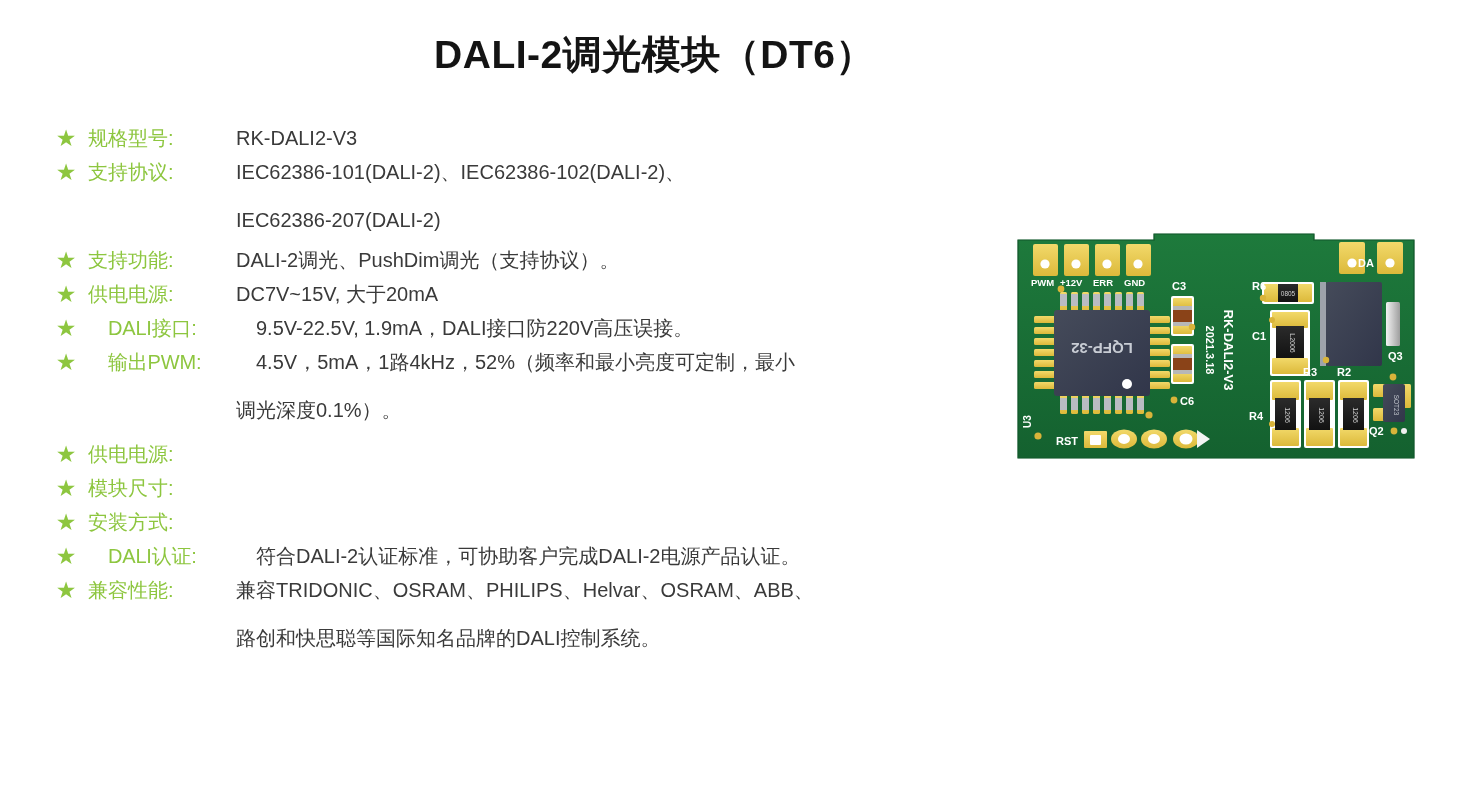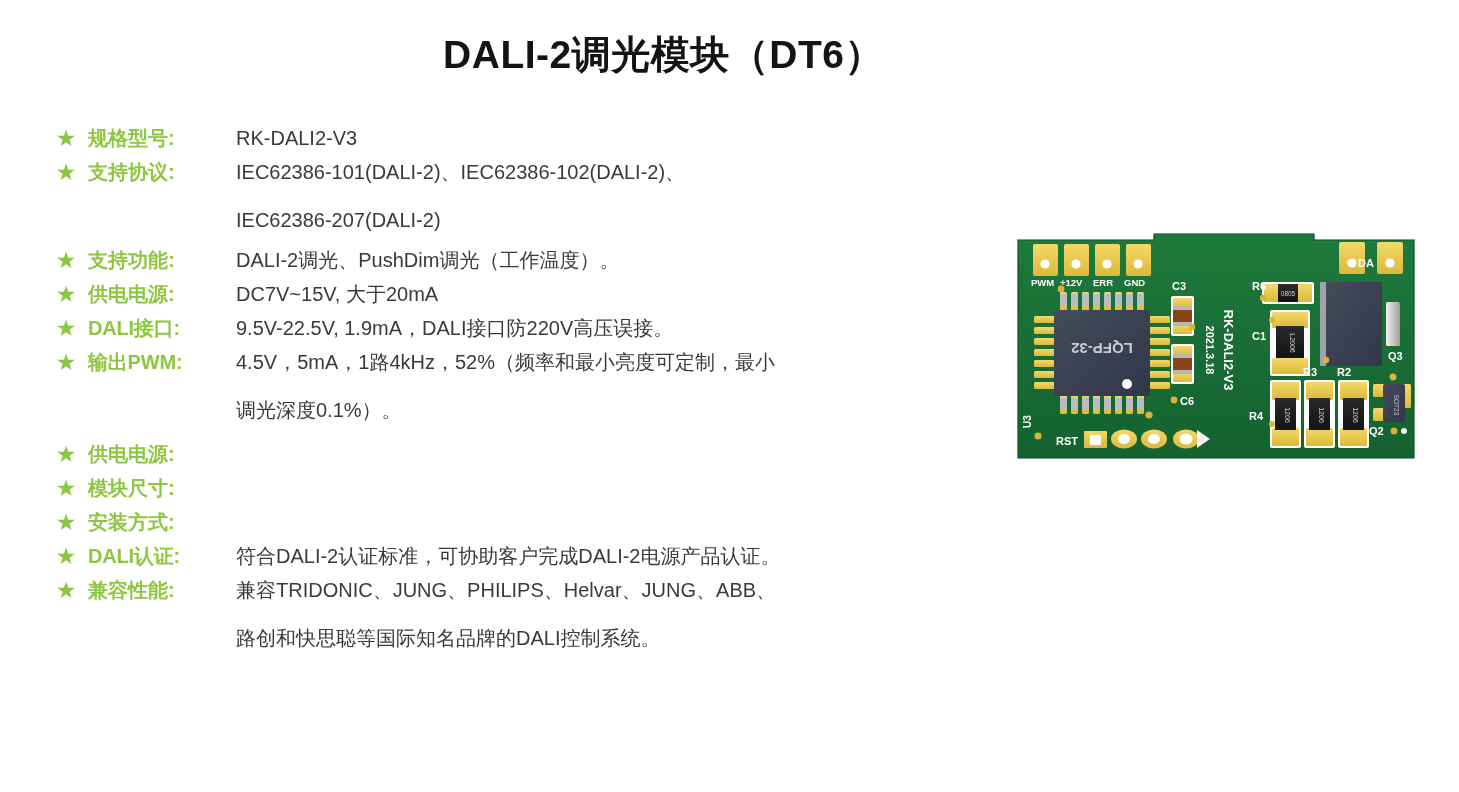--- a/index.html
+++ b/index.html
@@ -6,21 +6,21 @@
   html,body{margin:0;padding:0;}
   body{
     width:1459px;height:792px;background:#ffffff;
     font-family:"Liberation Sans","DejaVu Sans",sans-serif;
     overflow:hidden;position:relative;
   }
   .page{position:relative;width:1459px;height:792px;}
 
   
   .title{
-    position:absolute;left:14px;top:28px;width:1299px;
+    position:absolute;left:5px;top:28px;width:1299px;
     text-align:center;
     font-size:39px;font-weight:bold;color:#141414;
     letter-spacing:0.5px;
     white-space:nowrap;
   }
 
   
   .spec-list{
     position:absolute;left:54px;top:124px;width:940px;
   }
@@ -37,28 +37,29 @@
     color:#8DC63F;
     font-size:23px;line-height:26px;
     text-align:center;
   }
 
   .label{
     flex:0 0 auto;
     width:148px;
     text-align:left;
     color:#8DC63F;
-    font-weight:bold;
+    font-weight:normal;
     font-size:20px;
     line-height:28px;
     white-space:nowrap;
   }
   .label.wide{
     width:148px;
     letter-spacing:-0.2px;
+    margin-left:20px;
   }
 
   .value{
     flex:1 1 auto;
     color:#3a3a3a;
     font-size:20px;
     line-height:28px;
     white-space:nowrap;
     font-weight:normal;
   }
@@ -104,21 +105,21 @@
     <div class="sub-row">
       <div class="sub-spacer"></div>
       <div class="value cont">IEC62386-207(DALI-2)</div>
     </div>
 
     <div class="gap-sm"></div>
 
     <div class="spec-row">
       <div class="star">★</div>
       <div class="label">支持功能:</div>
-      <div class="value">DALI-2调光、PushDim调光（工作温度）。</div>
+      <div class="value">DALI-2调光、PushDim调光（支持协议）。</div>
     </div>
 
     <div class="spec-row">
       <div class="star">★</div>
       <div class="label">供电电源:</div>
       <div class="value">DC7V~15V, 大于20mA</div>
     </div>
 
     <div class="spec-row">
       <div class="star">★</div>
@@ -155,21 +156,21 @@
 
     <div class="spec-row">
       <div class="star">★</div>
       <div class="label wide">DALI认证:</div>
       <div class="value">符合DALI-2认证标准，可协助客户完成DALI-2电源产品认证。</div>
     </div>
 
     <div class="spec-row">
       <div class="star">★</div>
       <div class="label">兼容性能:</div>
-      <div class="value">兼容TRIDONIC、JUNG、PHILIPS、Helvar、JUNG、ABB、</div>
+      <div class="value">兼容TRIDONIC、OSRAM、PHILIPS、Helvar、OSRAM、ABB、</div>
     </div>
     <div class="sub-row">
       <div class="sub-spacer"></div>
       <div class="value cont">路创和快思聪等国际知名品牌的DALI控制系统。</div>
     </div>
 
   </div>
 
   <div class="pcb-wrap">
     <svg class="pcb" viewBox="0 0 404 234" xmlns="http://www.w3.org/2000/svg">

